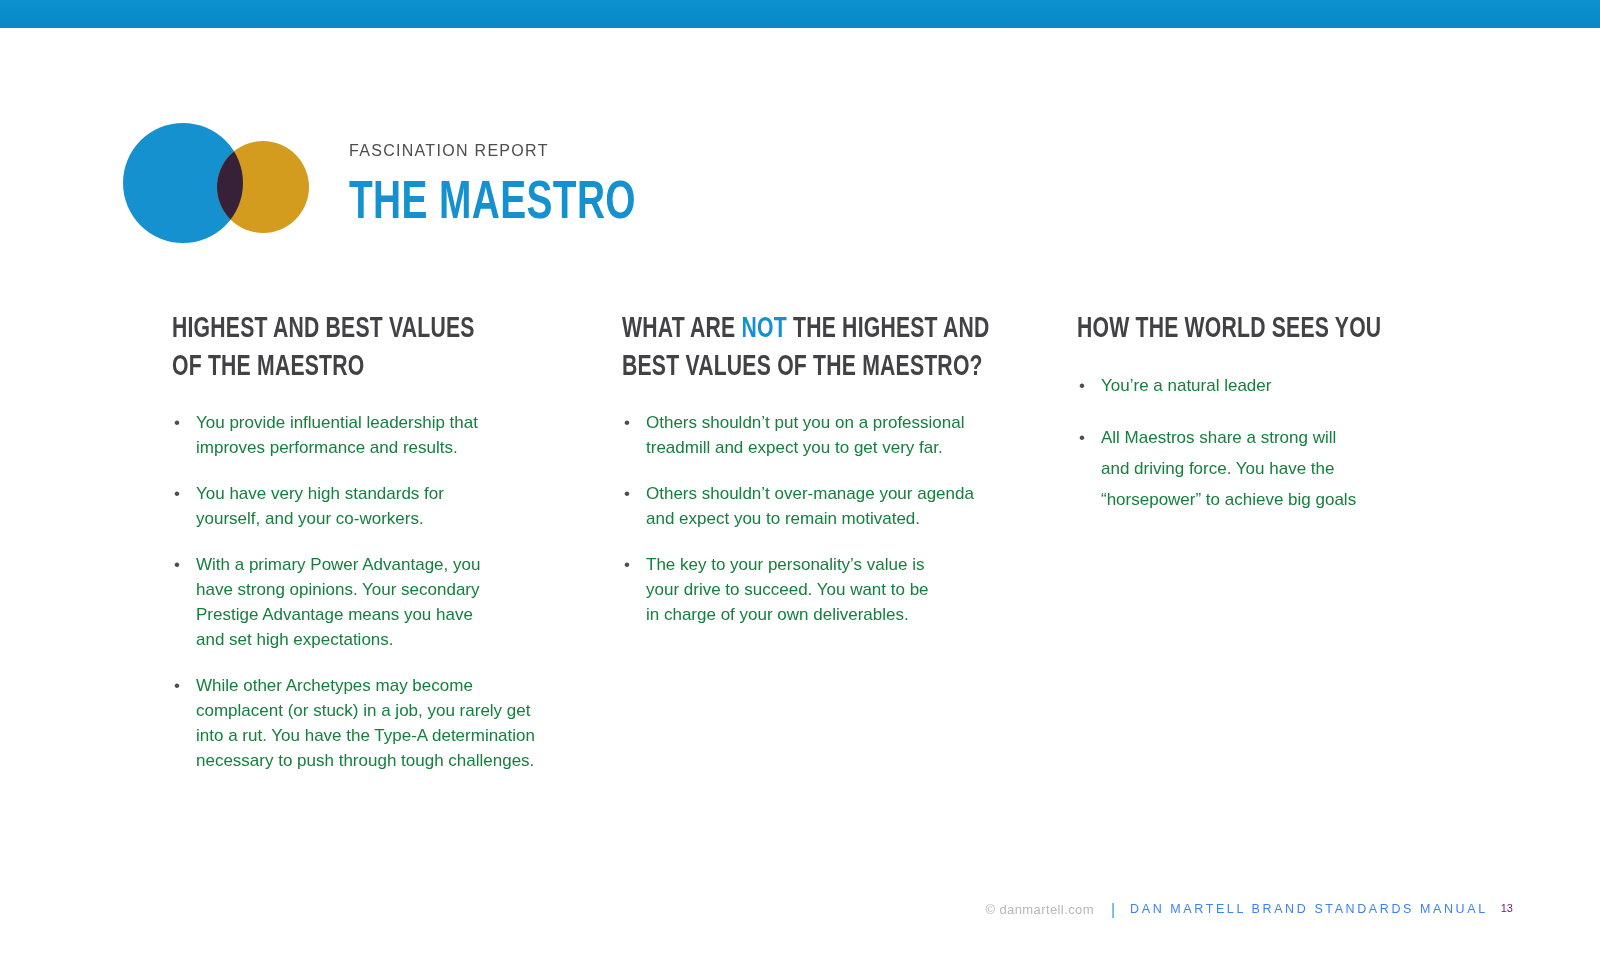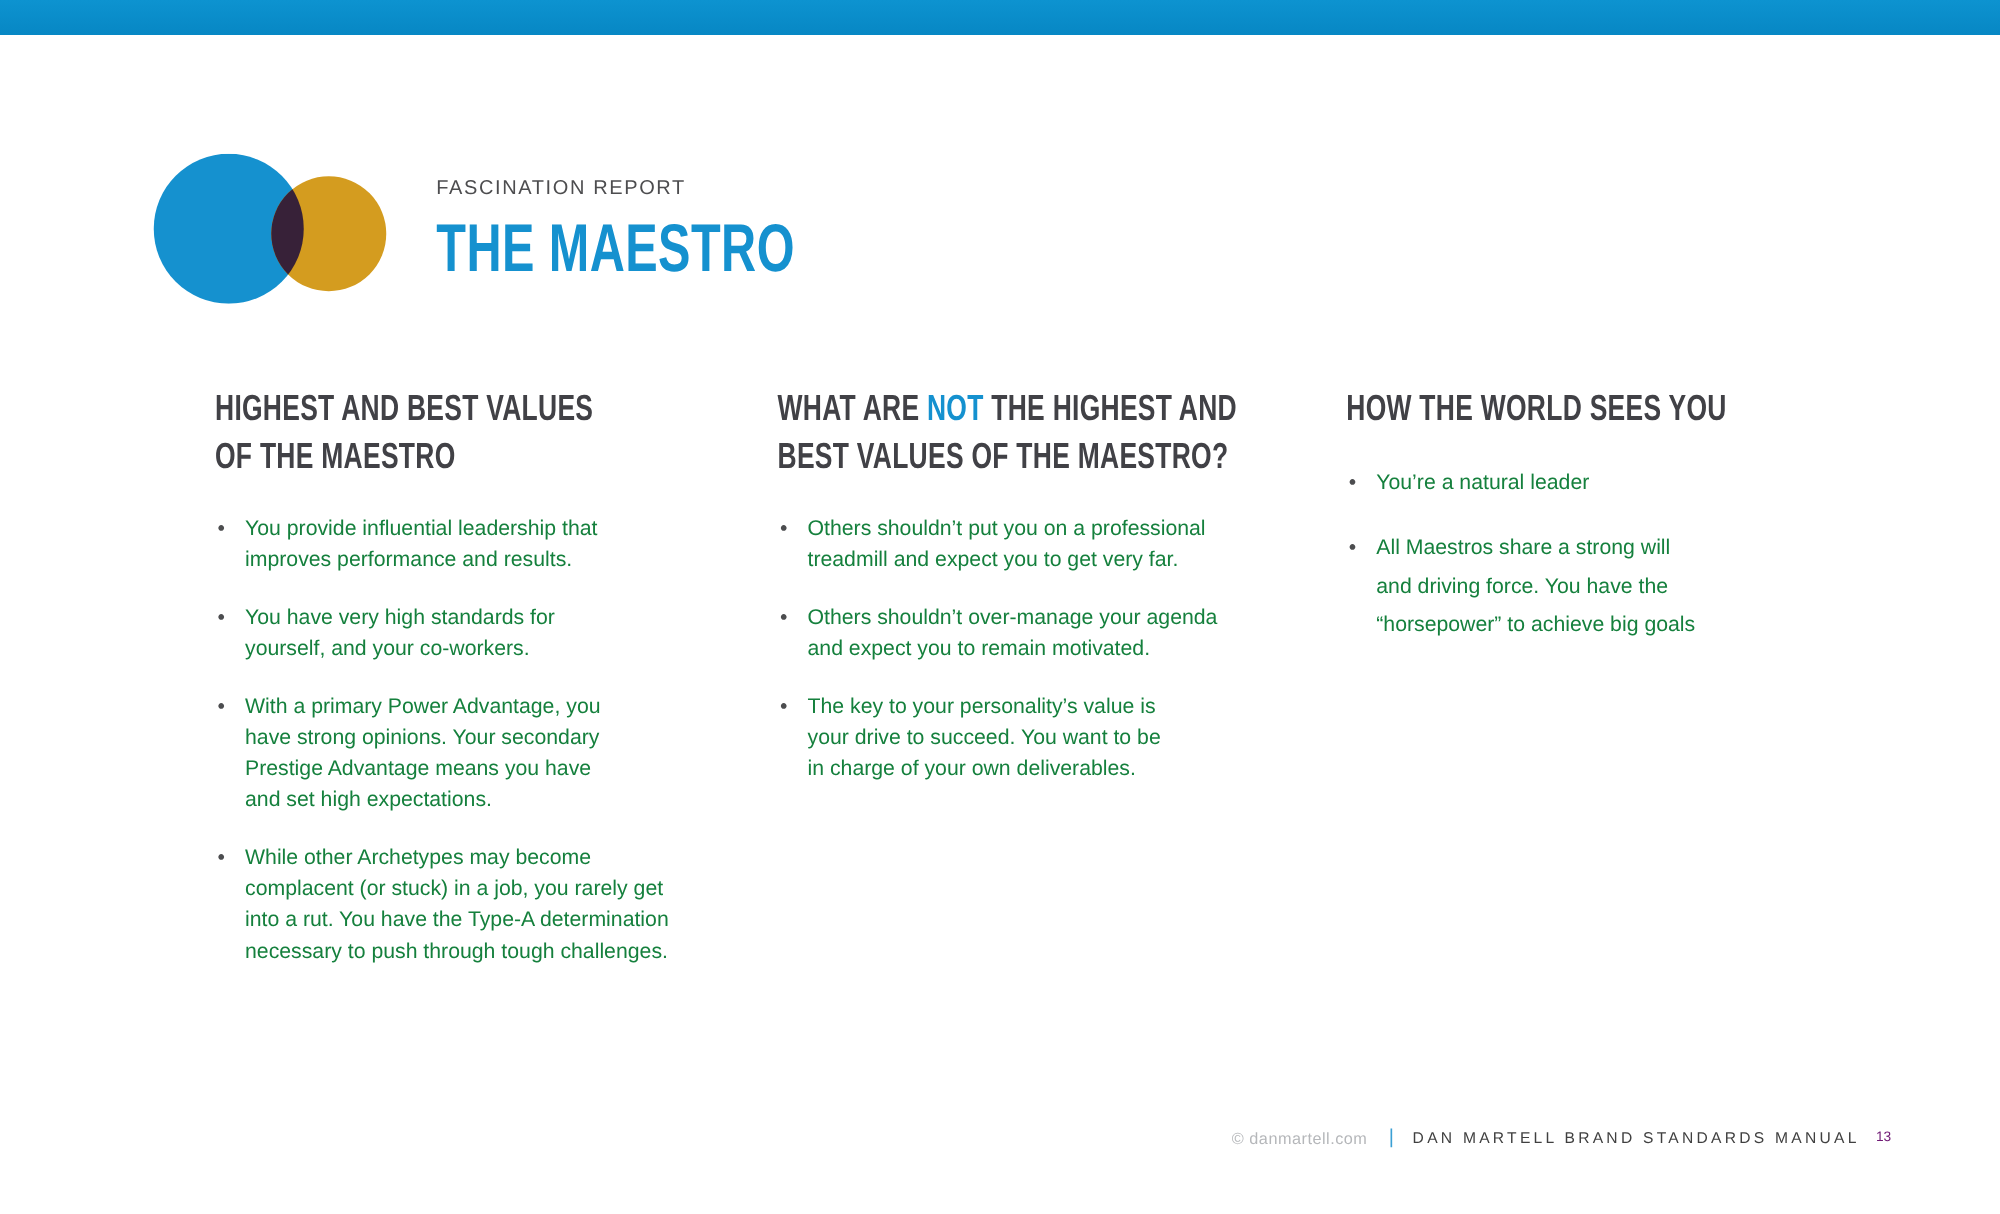--- a/index.html
+++ b/index.html
@@ -56,31 +56,31 @@
   }
   .col-3 ul li { line-height: 31px; }
   .col ul li::before {
     content: "\2022";
     position: absolute; left: 2px; top: 0;
     color: #4c4d4f; font-size: 17px;
   }
   
   .footer {
     position: absolute; top: 902px; right: 87px;
-    display: flex; align-items: center; white-space: nowrap;
+    display: flex; align-items: flex-start; white-space: nowrap;
   }
   .footer .copyright {
     font-size: 13px; color: #b5b7ba; letter-spacing: 0.4px;
   }
   .footer .divider {
     color: #3ba0d4; font-size: 16px; font-weight: 400;
     margin: 0 15px 0 17px; line-height: 16px;
   }
   .footer .manual-title {
-    font-size: 12.5px; color: #404040; letter-spacing: 2.6px;
+    font-size: 12.5px; color: #3b82f6; letter-spacing: 2.6px;
     font-weight: 400;
   }
   .footer .page-number {
     font-size: 11px; color: #701a75; margin-left: 13px;
   }
 </style>
 </head>
 <body>
 
 <div class="top-bar"></div>

